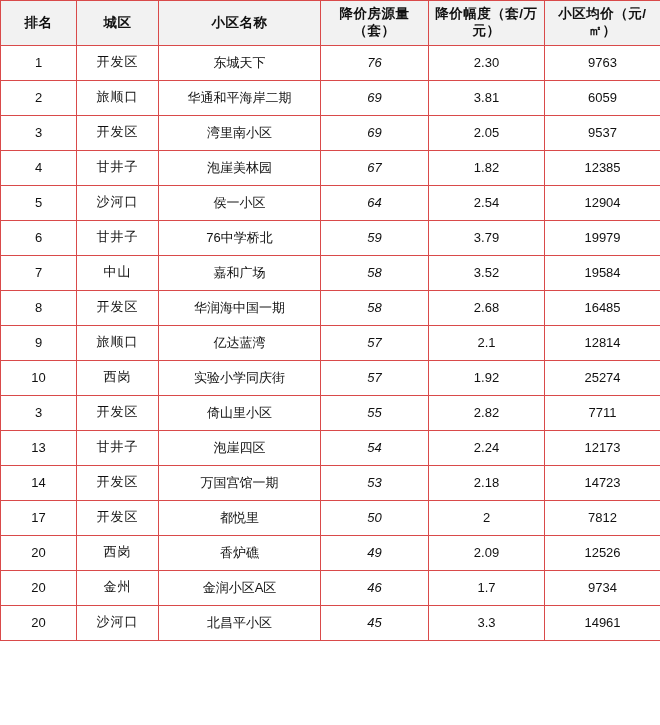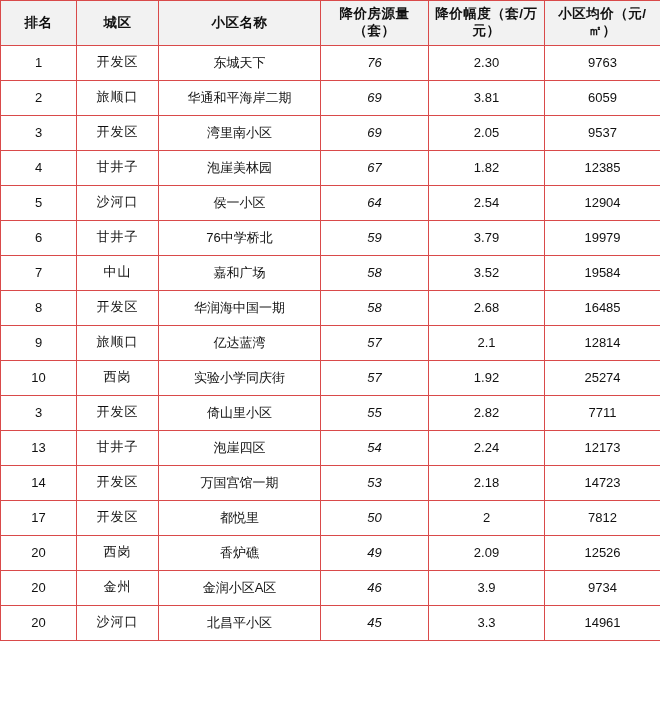--- a/index.html
+++ b/index.html
@@ -197,21 +197,21 @@
         <td class="cell-name">香炉礁</td>
         <td class="cell-count">49</td>
         <td class="cell-drop">2.09</td>
         <td class="cell-price">12526</td>
       </tr>
       <tr>
         <td class="cell-rank">20</td>
         <td class="cell-dist">金州</td>
         <td class="cell-name">金润小区A区</td>
         <td class="cell-count">46</td>
-        <td class="cell-drop">3.9</td>
+        <td class="cell-drop">1.7</td>
         <td class="cell-price">9734</td>
       </tr>
       <tr>
         <td class="cell-rank">20</td>
         <td class="cell-dist">沙河口</td>
         <td class="cell-name">北昌平小区</td>
         <td class="cell-count">45</td>
         <td class="cell-drop">3.3</td>
         <td class="cell-price">14961</td>
       </tr>

